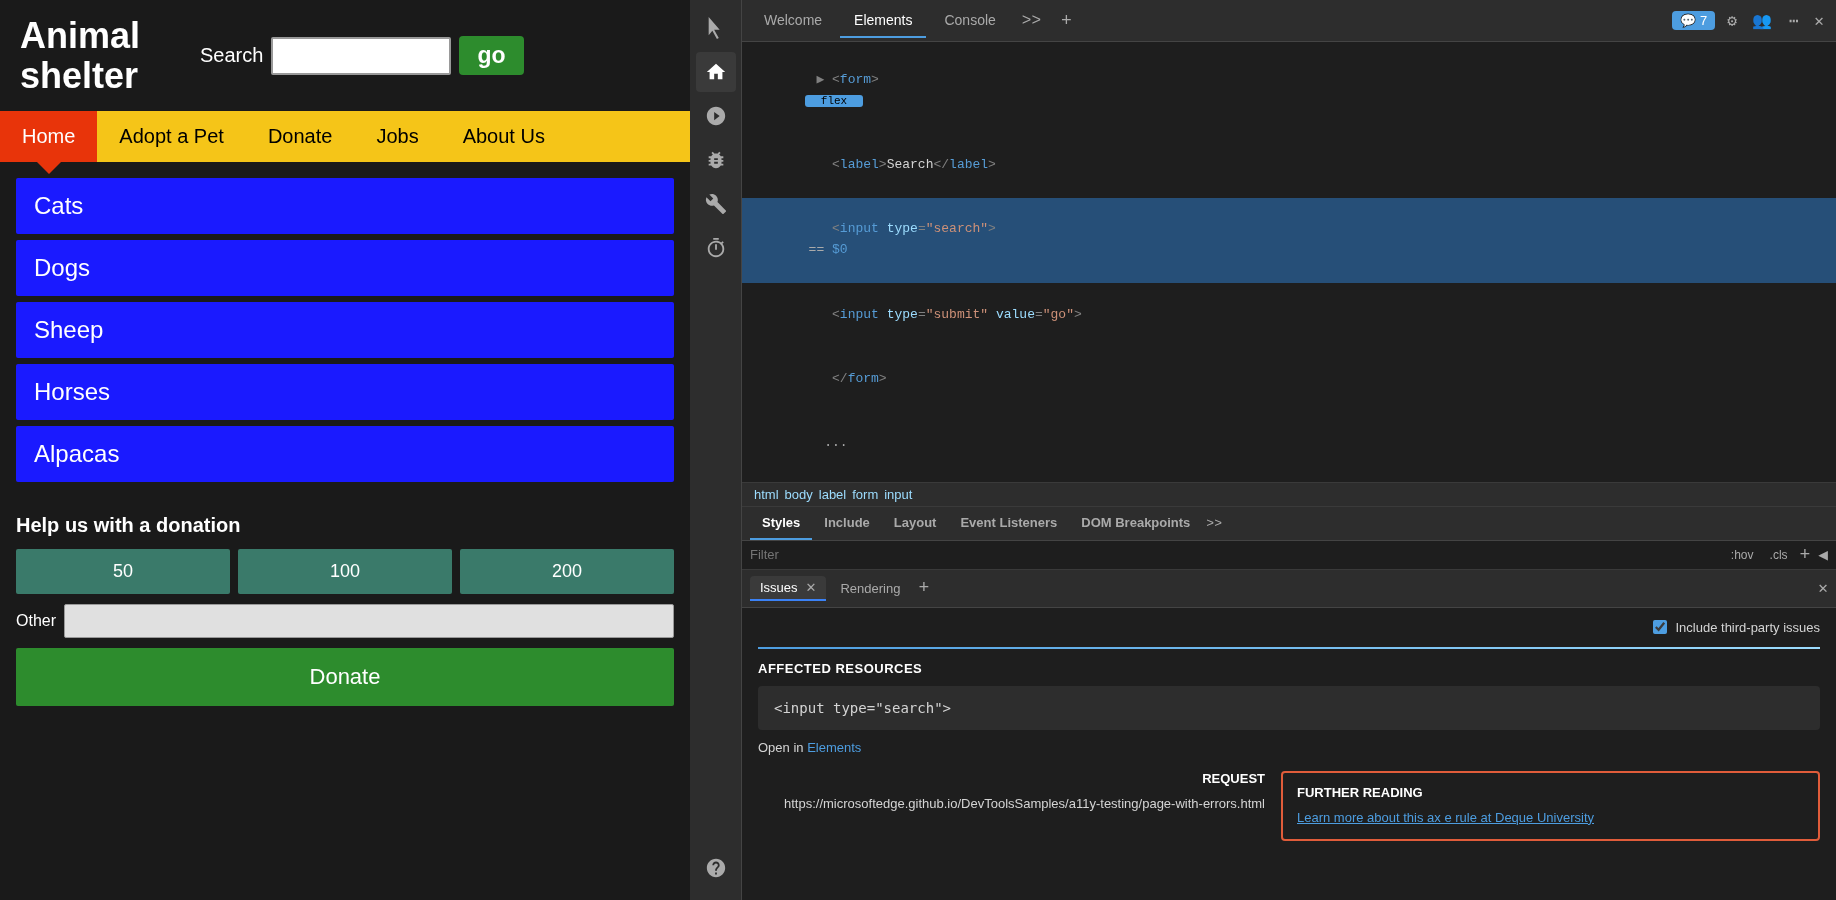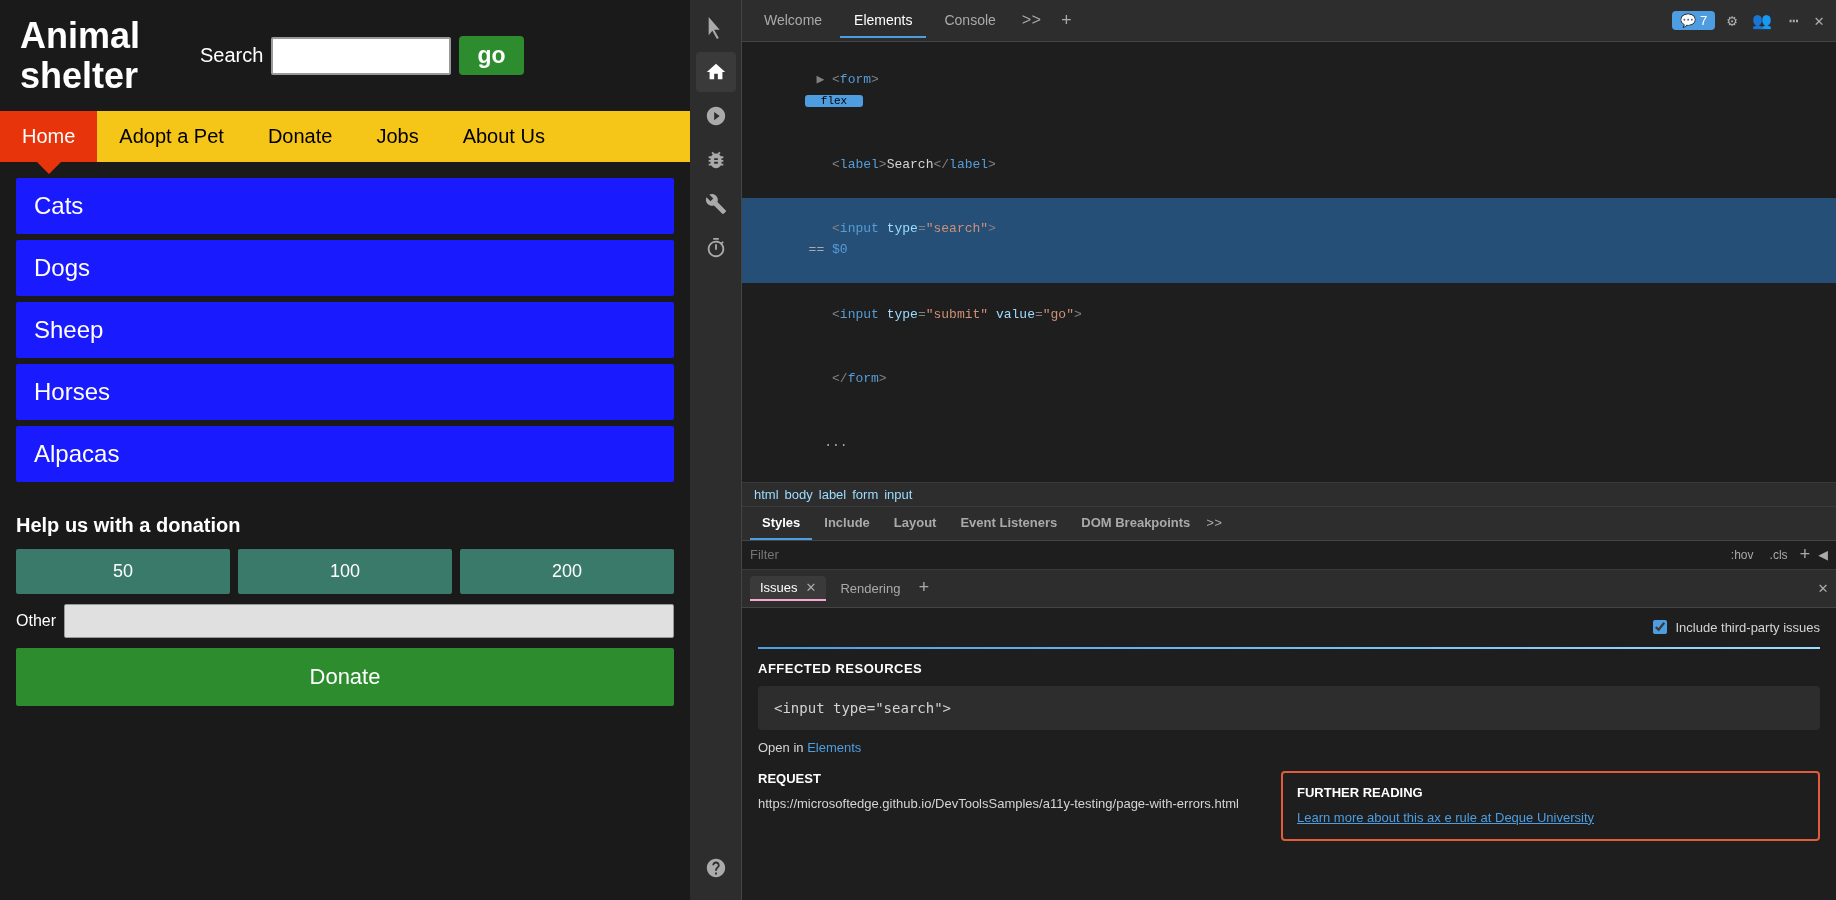--- a/index.html
+++ b/index.html
@@ -420,21 +420,21 @@
       display: flex;
       align-items: center;
       gap: 4px;
       padding: 4px 10px;
       background: #3a3a3a;
       border-radius: 4px 4px 0 0;
       color: white;
       font-size: 13px;
       font-family: Arial, sans-serif;
       cursor: pointer;
-      border-bottom: 2px solid #f9a8d4;
+      border-bottom: 2px solid #3b82f6;
     }
 
     .issues-tab-close {
       color: #aaa;
       margin-left: 4px;
       cursor: pointer;
     }
 
     .issues-tab-rendering {
       padding: 4px 10px;
@@ -523,20 +523,21 @@
       cursor: pointer;
     }
 
     #bottom-section {
       display: flex;
       gap: 16px;
     }
 
     #request-section {
       flex: 1;
+      text-align: right;
     }
 
     #request-title {
       font-family: Arial, sans-serif;
       font-size: 13px;
       font-weight: bold;
       color: white;
       margin-bottom: 8px;
     }
 

